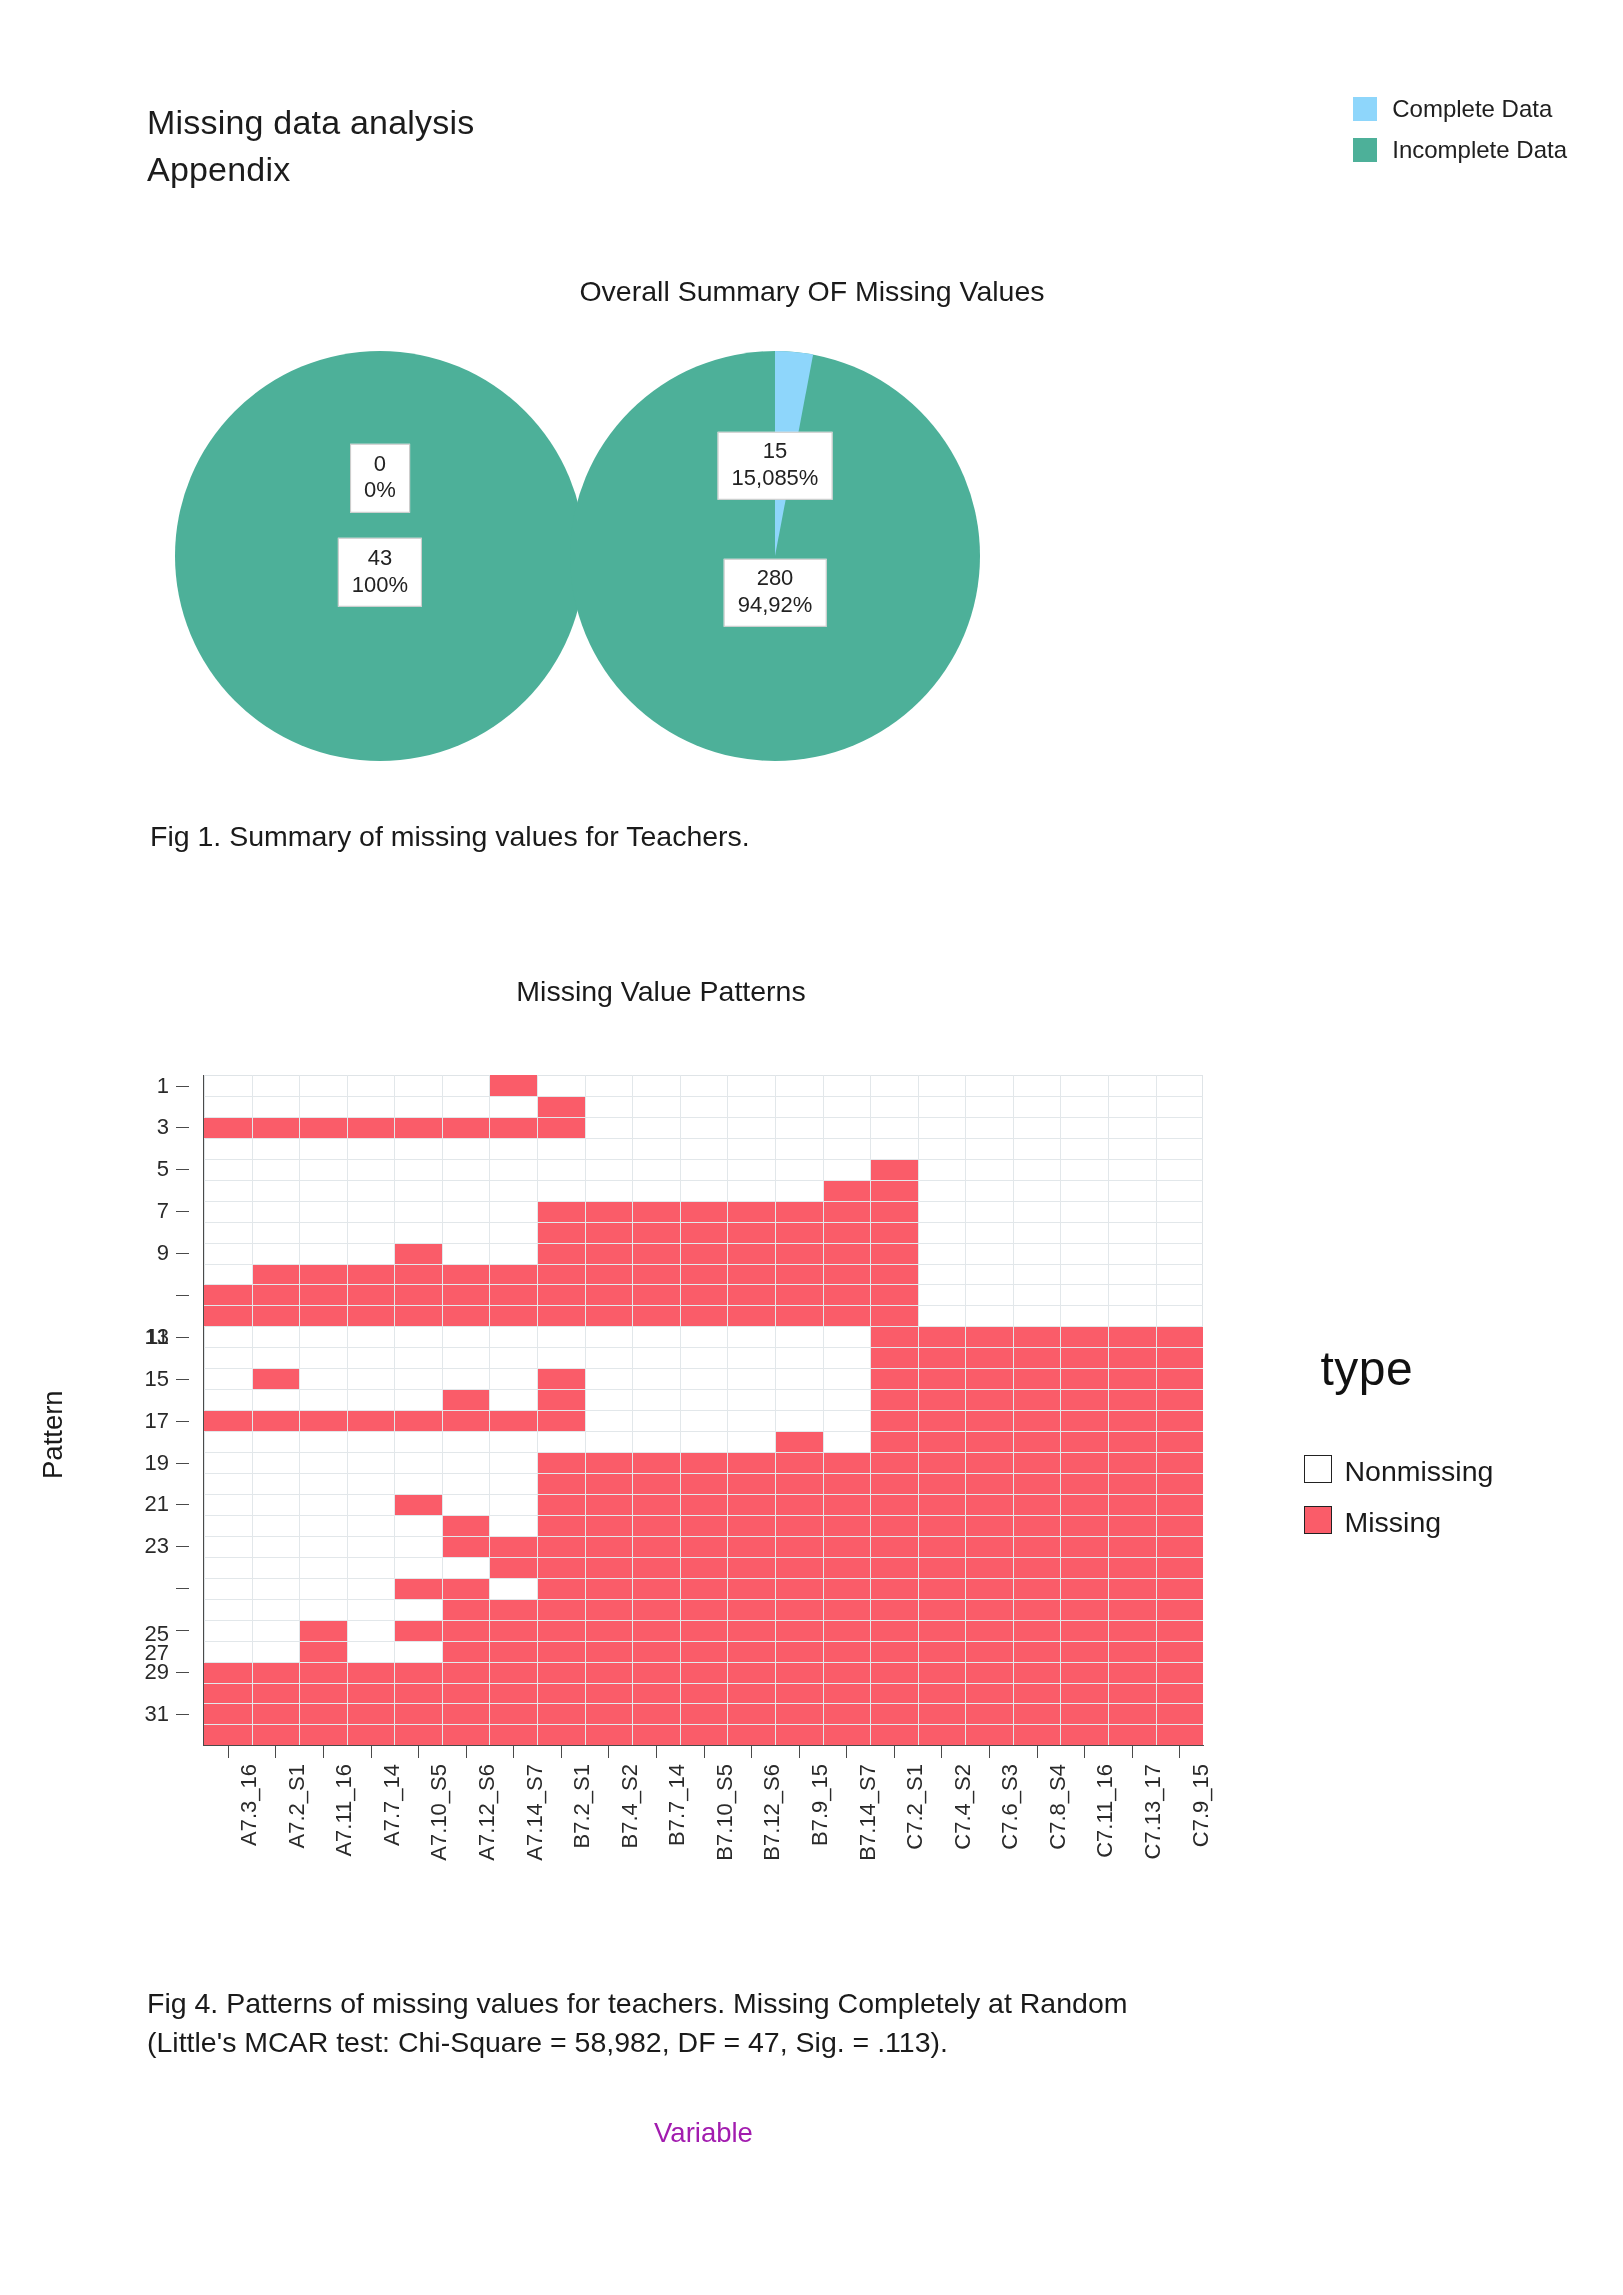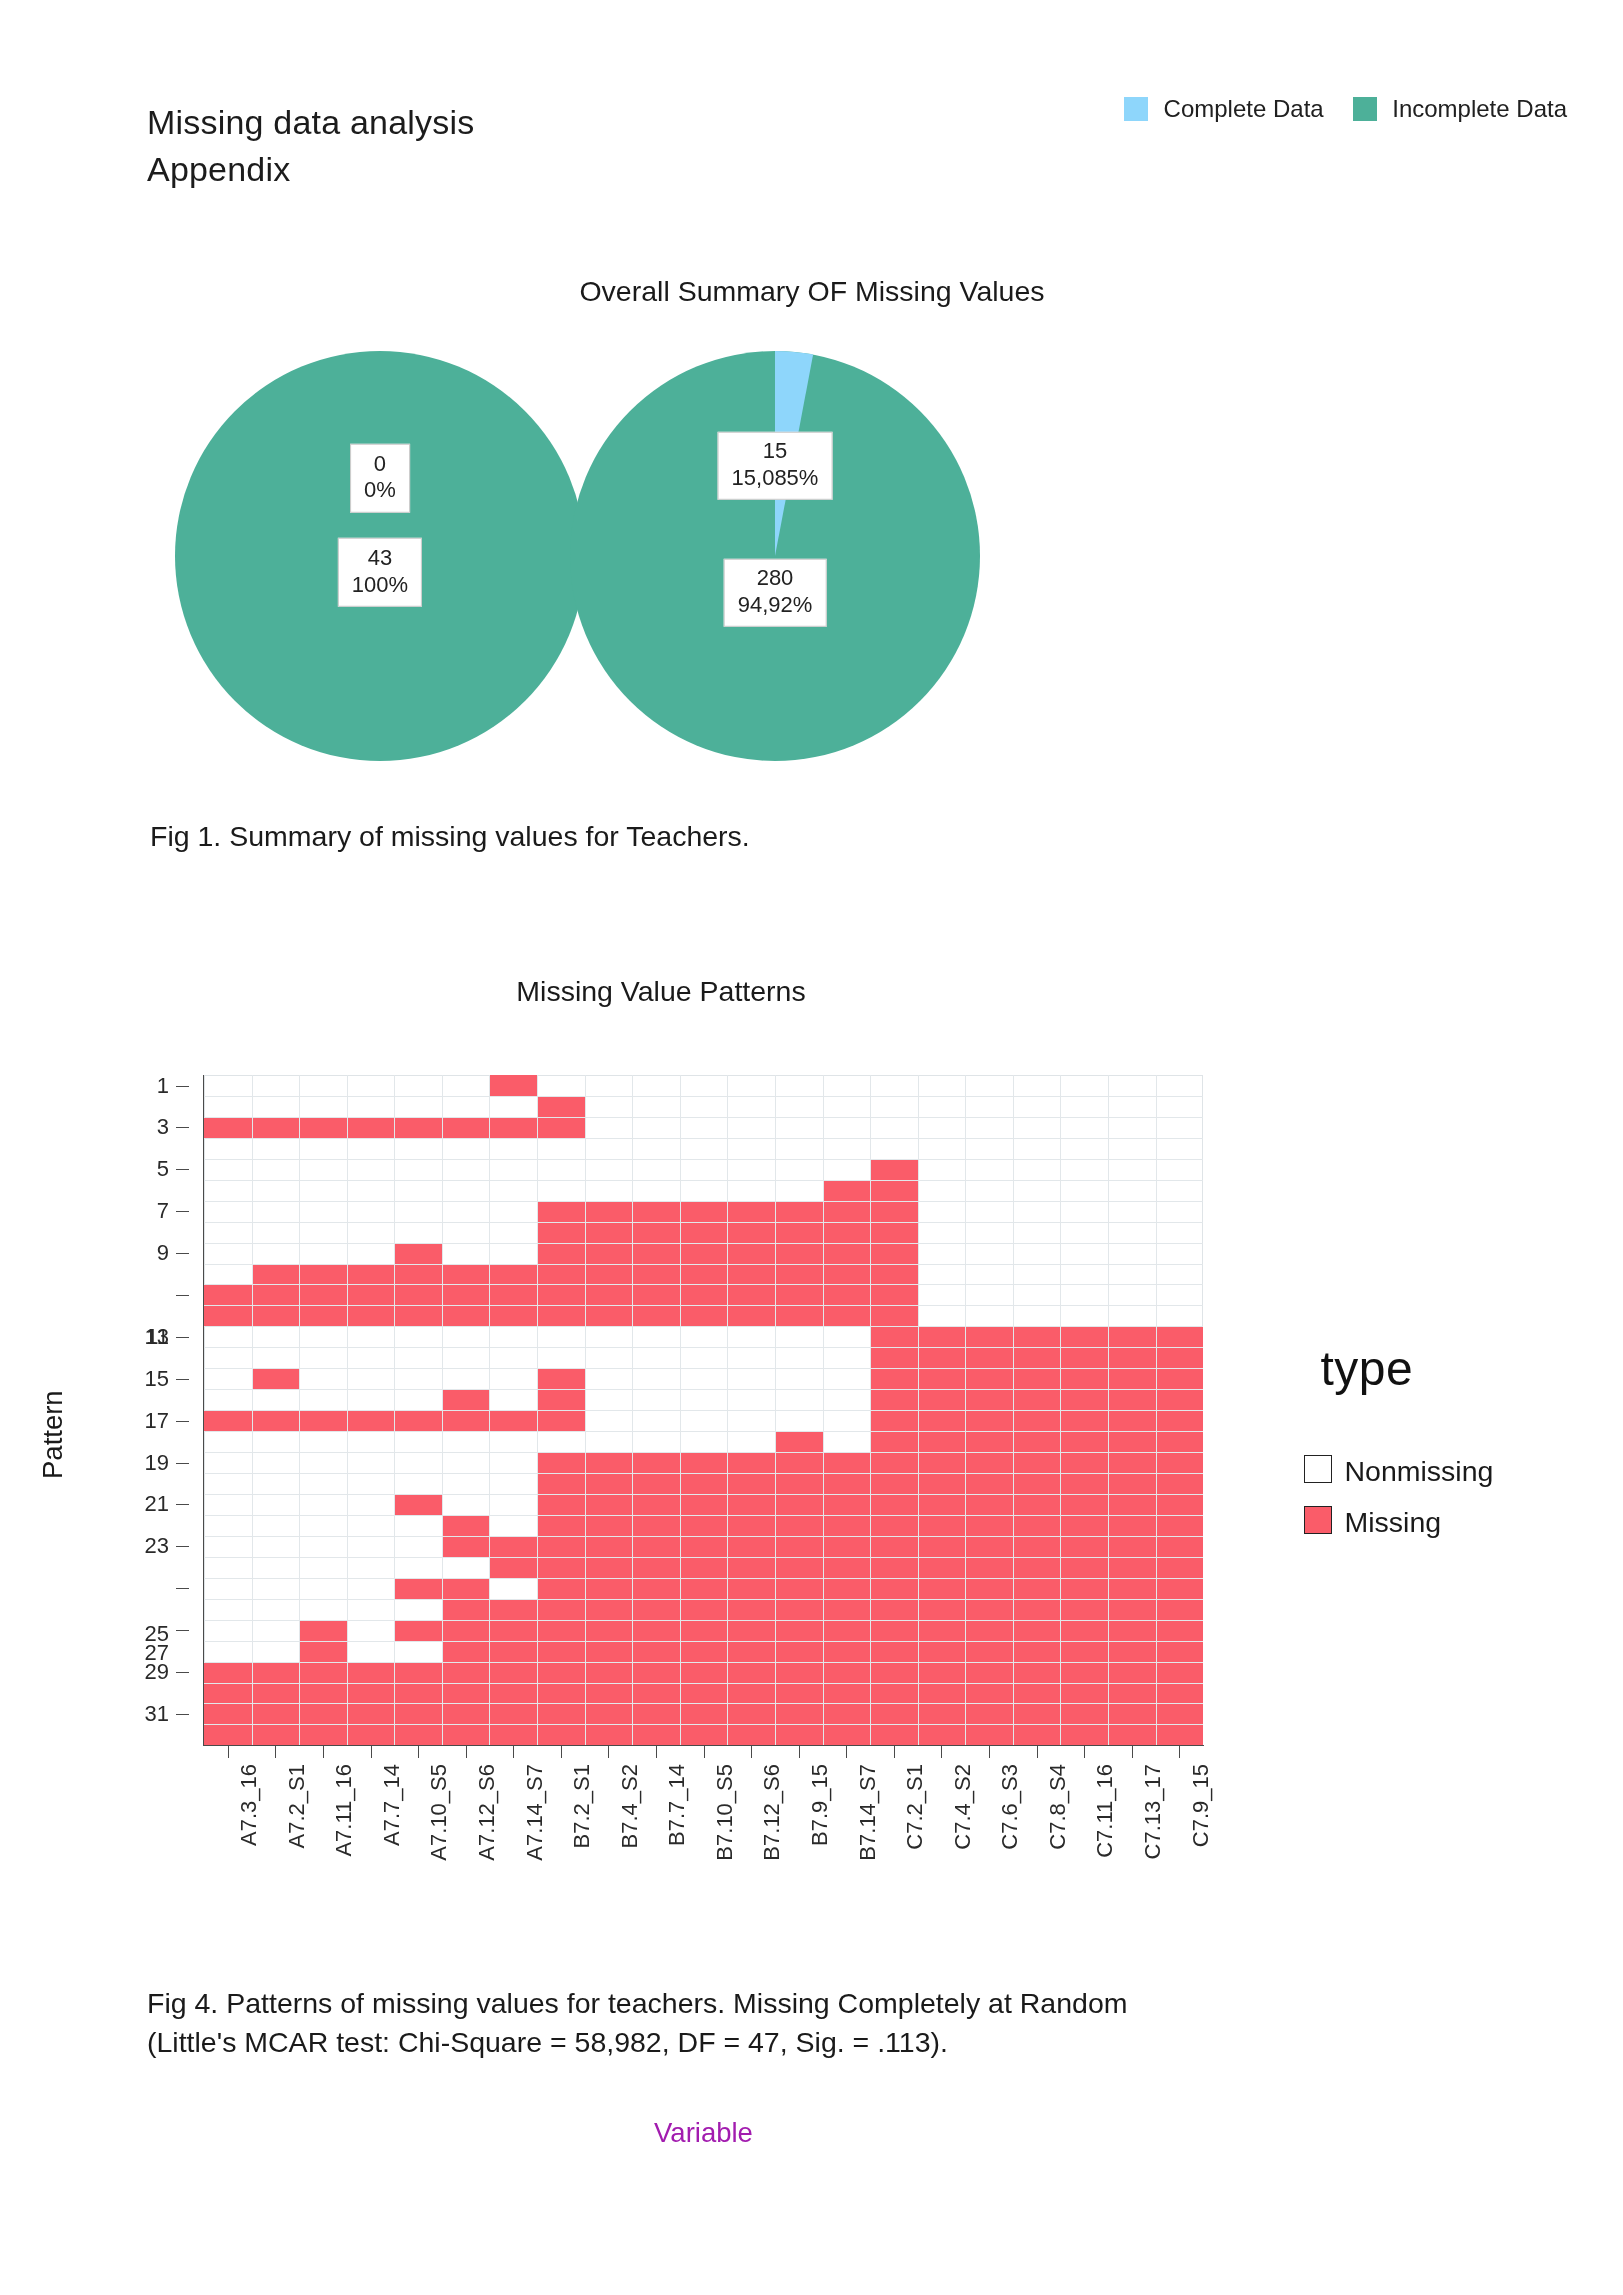--- a/index.html
+++ b/index.html
@@ -28,22 +28,22 @@
     letter-spacing: 0.2px;
   }
   #appendix-header div { white-space: nowrap; }
 
   
   #top-legend {
     position: absolute;
     right: 57px;
     top: 95px;
     display: flex;
-    flex-direction: row;
-    gap: 29px;
+    flex-direction: column;
+    gap: 13px;
   }
   .tl-row {
     display: flex;
     align-items: center;
     gap: 15.6px;
   }
   .tl-swatch {
     width: 24px;
     height: 24px;
     flex: 0 0 24px;

